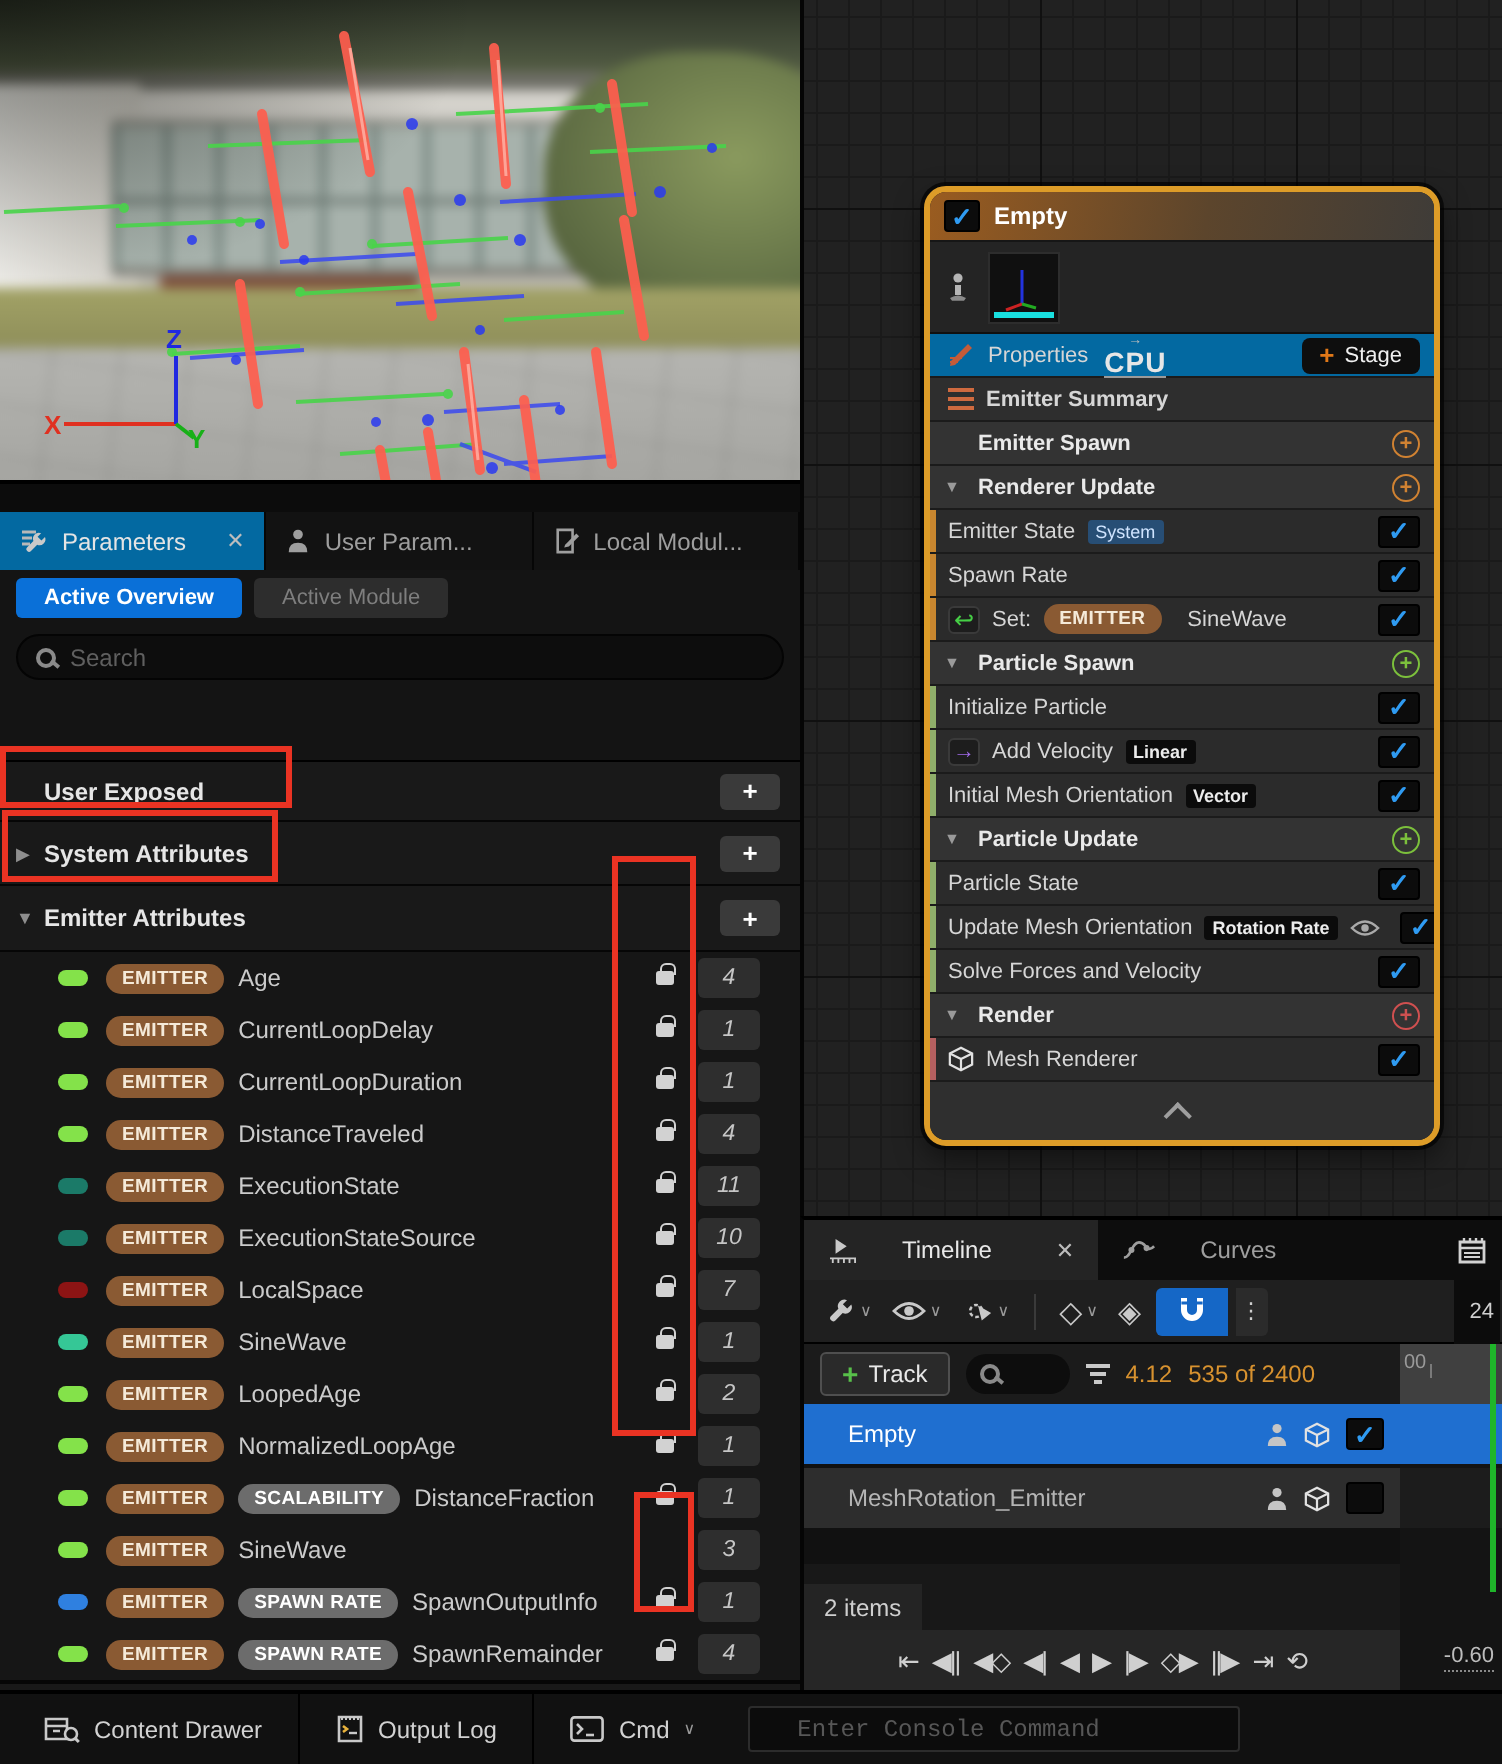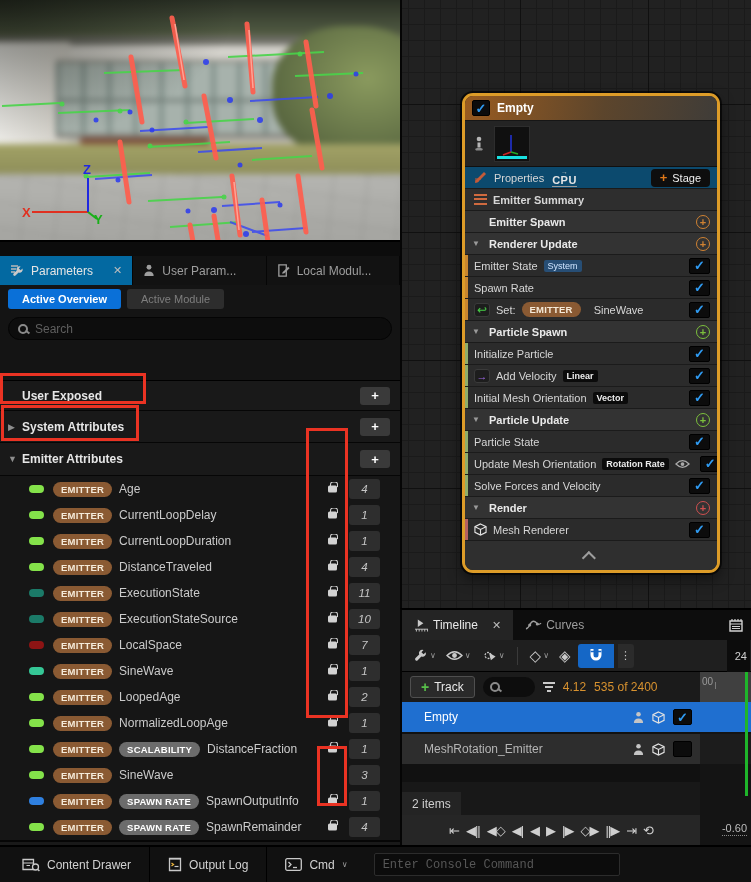--- a/index.html
+++ b/index.html
@@ -105,32 +105,32 @@
   .cb.small { width:18px; }
   .cb.empty { color:transparent; }
   .seticon { color:#46cf46; font-size:12px; background:#1d1d1d; border:1px solid #3a3a3a; border-radius:3px;
      width:16px; height:14px; display:flex; align-items:center; justify-content:center; line-height:0; }
   .velicon { color:#a06ae8; font-size:11px; background:#1d1d1d; border:1px solid #3a3a3a; border-radius:3px;
      width:16px; height:14px; display:flex; align-items:center; justify-content:center; line-height:0; }
   .node-footer { height:29px; background:#2f2f2f; display:flex; align-items:center; justify-content:center; }
   .chevup { width:10px; height:10px; border-left:2px solid #9e9e9e; border-top:2px solid #9e9e9e; transform:rotate(45deg) translateY(3px); }
   .cpu { display:inline-flex; flex-direction:column; align-items:center; line-height:1; margin-left:2px; }
   .cpu .arr { font-size:7px; color:#bdbdbd; }
-  .cpu .txt { font-size:11px; font-weight:bold; color:#e6e6e6; border-bottom:1px solid #9a9a9a; letter-spacing:.5px; }
+  .cpu .txt { font-size:14px; font-weight:bold; color:#e6e6e6; border-bottom:1px solid #9a9a9a; letter-spacing:.5px; }
   .stagebtn { margin-left:auto; background:#0e0e0e; border-radius:4px; padding:3px 9px; display:flex; gap:5px;
      align-items:center; font-size:11px; color:#f0f0f0; }
   .stagebtn .plus { color:#e07818; font-weight:bold; font-size:13px; line-height:0; }
   .sumicon { width:13px; height:11px; display:inline-block;
      background:linear-gradient(#cf6a3f 0 2px, transparent 2px 4.5px, #cf6a3f 4.5px 6.5px, transparent 6.5px 9px, #cf6a3f 9px 11px); }
 
   
   .timeline { position:absolute; left:400px; top:608px; width:351px; height:237px; background:#181818;
      border-left:2px solid #050505; border-top:2px solid #000; }
   .ttabs { height:30px; background:#0d0d0d; display:flex; align-items:stretch; }
-  .ttab { display:flex; align-items:center; gap:4px; padding:0 12px; font-size:12px; color:#9e9e9e; }
+  .ttab { display:flex; align-items:center; gap:22px; padding:0 12px; font-size:12px; color:#9e9e9e; }
   .ttab.active { background:#242424; color:#e8e8e8; }
   .ttab .tclose { margin-left:10px; color:#bdbdbd; font-size:11px; }
   .ttab-right { margin-left:auto; display:flex; align-items:center; padding:0 8px; }
   .ttoolbar { height:32px; background:#1f1f1f; border-bottom:1px solid #000; display:flex; align-items:center;
      gap:4px; padding:0 8px; position:relative; }
   .tbtn-ico { display:flex; align-items:center; gap:2px; padding:0 3px; color:#c9c9c9; }
   .chev { font-size:8px; color:#9a9a9a; }
   .tsep { width:1px; height:18px; background:#3a3a3a; margin:0 5px; }
   .magnetbtn { width:36px; height:24px; background:#1567c6; border-radius:3px 0 0 3px; display:flex; align-items:center; justify-content:center; }
   .dotsbtn { width:16px; height:24px; background:#2b2b2b; border-radius:0 3px 3px 0; display:flex; align-items:center;
@@ -167,21 +167,21 @@
   .playhead { position:absolute; left:45px; top:0; width:3px; height:124px; background:#1fb52a; }
   .rail-bottom { position:absolute; right:4px; bottom:9px; font-size:11px; color:#bdbdbd;
      border-bottom:1px dotted #8a8a8a; padding-bottom:1px; }
 
   
   .bottombar { position:absolute; left:0; top:845px; width:751px; height:37px; background:#111;
      border-top:2px solid #000; display:flex; align-items:center; padding:0 8px; gap:4px; }
   .bbtn { display:flex; align-items:center; gap:7px; font-size:12px; color:#d2d2d2; padding:0 14px; height:100%; }
   .bsep { width:1px; height:100%; background:#000; }
   .console { width:246px; height:23px; background:#0c0c0c; border:1px solid #2c2c2c; border-radius:2px;
-     margin-left:8px; display:flex; align-items:center; padding:0 8px; }
+     margin-left:8px; display:flex; align-items:center; padding:0 24px; }
   .console input { background:transparent; border:none; outline:none; width:100%; color:#cfcfcf;
      font-family:"Liberation Mono", monospace; font-size:12px; }
   .console input::placeholder { color:#575757; }
   svg { display:block; }
 </style>
 </head>
 <body>
 
 <div id="screen">
 
@@ -476,21 +476,21 @@
         </svg>
         <div class="thumbbox">
           <svg width="34" height="34" viewBox="0 0 34 34">
             <line x1="16" y1="25" x2="16" y2="8" stroke="#2233dd" stroke-width="1.5"></line>
             <line x1="16" y1="25" x2="8" y2="28" stroke="#cc2222" stroke-width="1.5"></line>
             <line x1="16" y1="25" x2="23" y2="27" stroke="#22aa22" stroke-width="1.5"></line>
             <rect x="2" y="29" width="30" height="3" fill="#19e0e0"></rect>
           </svg>
         </div>
       </div>
-      <div class="nrow" style="background:#0c4a6e">
+      <div class="nrow" style="background:#0369a1">
         <svg width="14" height="13" viewBox="0 0 14 13">
           <path d="M1 12l2.5-.5L12 3 10 1 1.5 9.5z" fill="#c55b38"></path>
           <path d="M1 8h6M1 10h4" stroke="#c55b38" stroke-width="1"></path>
         </svg>
         <span class="nmlabel">Properties</span>
         <span class="cpu">
           <span class="arr">→</span>
             <span class="txt">CPU</span>
         </span>
         <span class="stagebtn">

